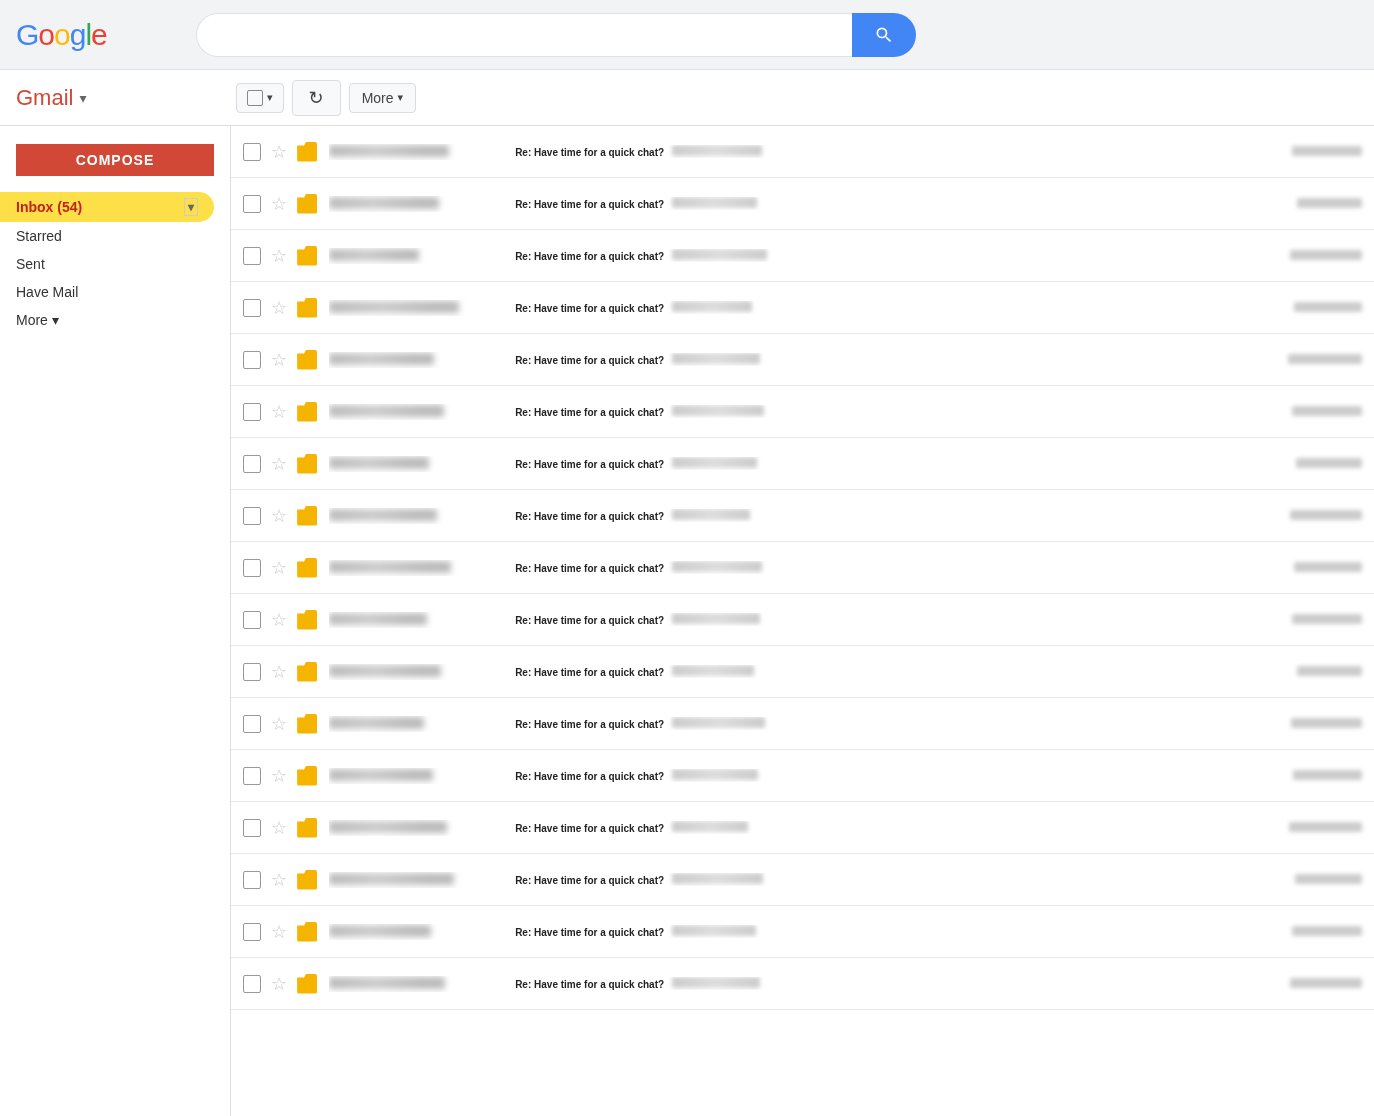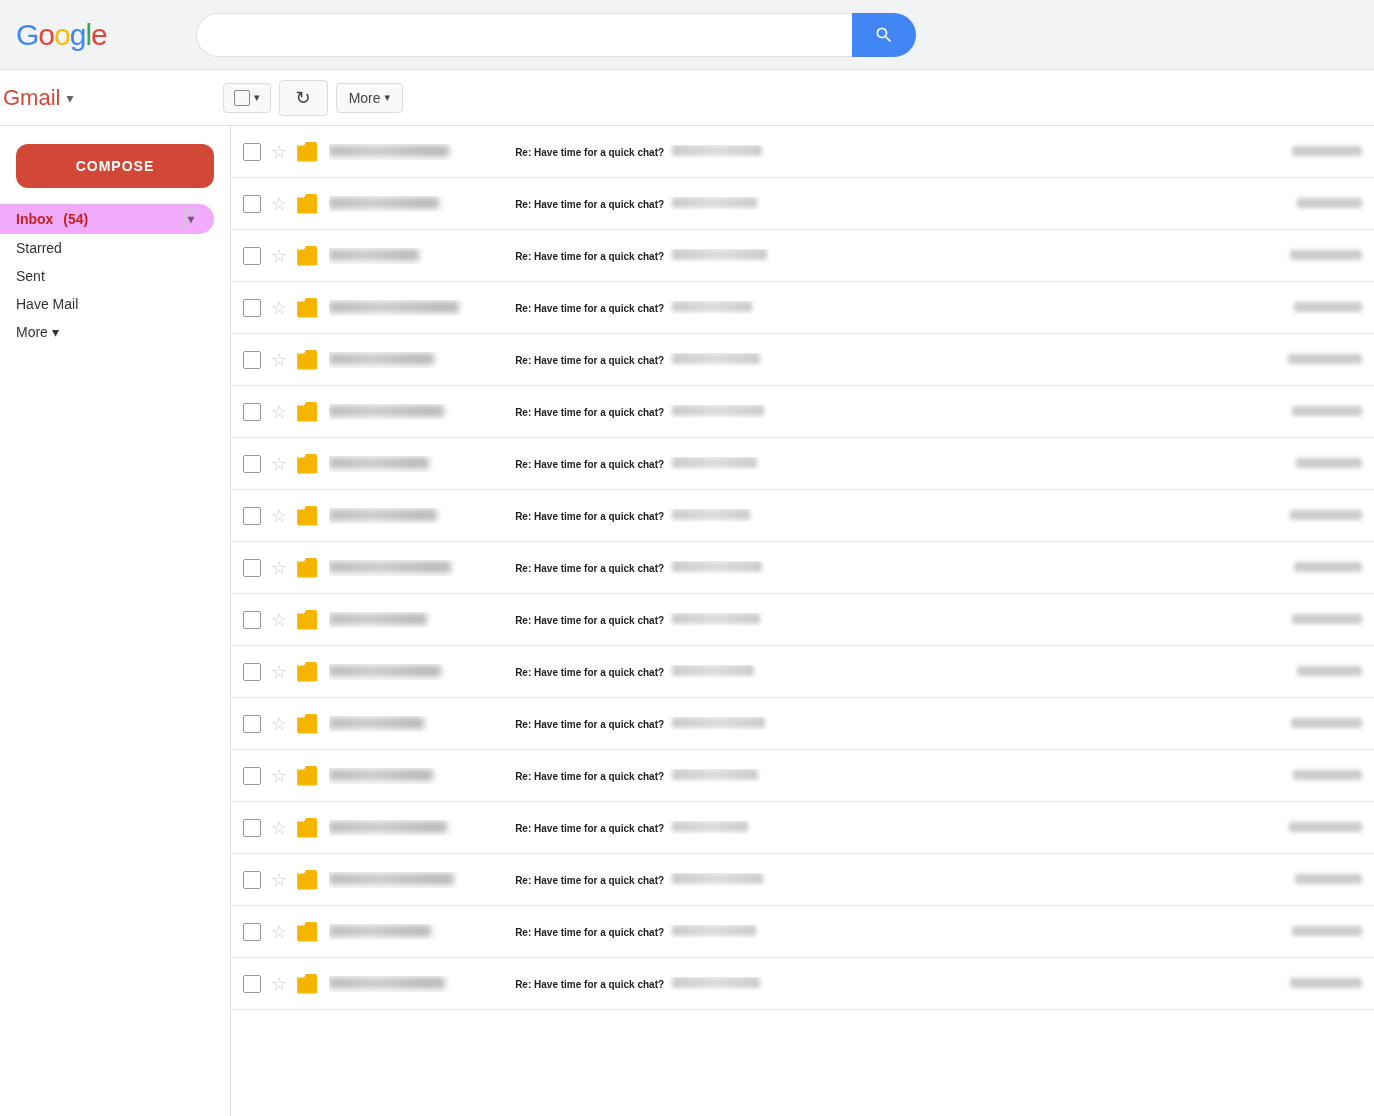--- a/index.html
+++ b/index.html
@@ -55,21 +55,21 @@
       align-items: center;
       justify-content: center;
     }
     .search-btn svg { width: 20px; height: 20px; fill: white; }
 
     
     .sub-header {
       display: flex;
       align-items: center;
       background: #fff;
-      padding: 8px 3px;
+      padding: 8px 16px;
       height: 56px;
       border-bottom: 1px solid #e0e0e0;
     }
     .gmail-label {
       min-width: 220px;
       font-size: 22px;
       color: #d14836;
       display: flex;
       align-items: center;
       gap: 6px;
@@ -114,42 +114,41 @@
     .compose-btn {
       display: flex;
       align-items: center;
       justify-content: center;
       margin: 8px 16px 16px 16px;
       background: #d14836;
       color: white;
       font-size: 14px;
       font-weight: 700;
       letter-spacing: 1px;
-      padding: 14px 20px;
-      border-radius: 12px;
+      padding: 8px 20px;
+      border-radius: 0;
       cursor: pointer;
       border: none;
       width: calc(100% - 32px);
     }
 
     .nav-item {
       display: flex;
       align-items: center;
       padding: 6px 16px;
       font-size: 14px;
       color: #333;
       cursor: pointer;
       border-radius: 0 16px 16px 0;
       margin-right: 16px;
     }
     .nav-item.active {
-      background: #f0abfc;
+      background: #fde047;
       font-weight: bold;
       color: #c5221f;
-      gap: 6px;
     }
     .nav-item .count {
       color: #c5221f;
       font-weight: bold;
       text-align: right;
     }
     .nav-item .inbox-arrow {
       margin-left: auto;
       font-size: 12px;
       color: #666;

